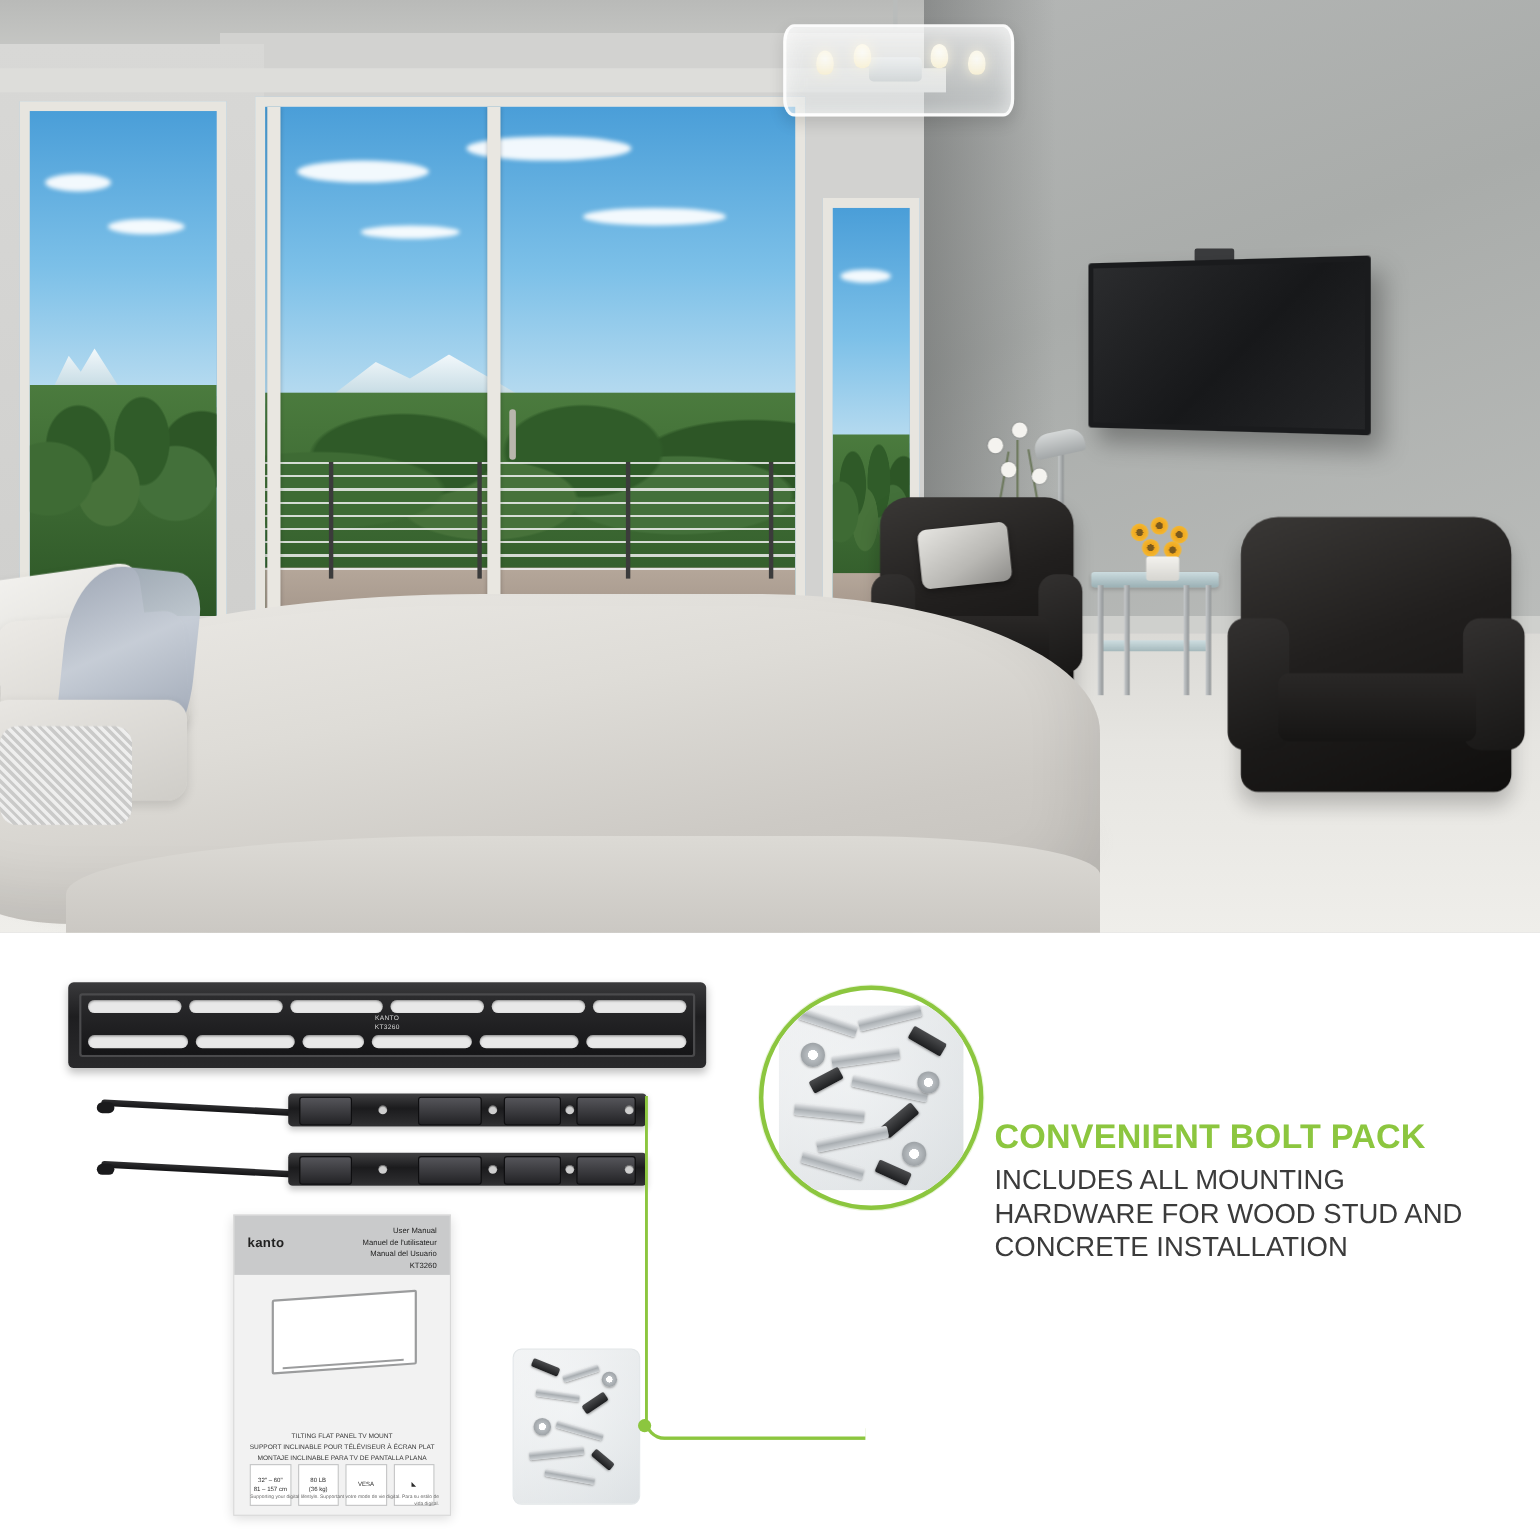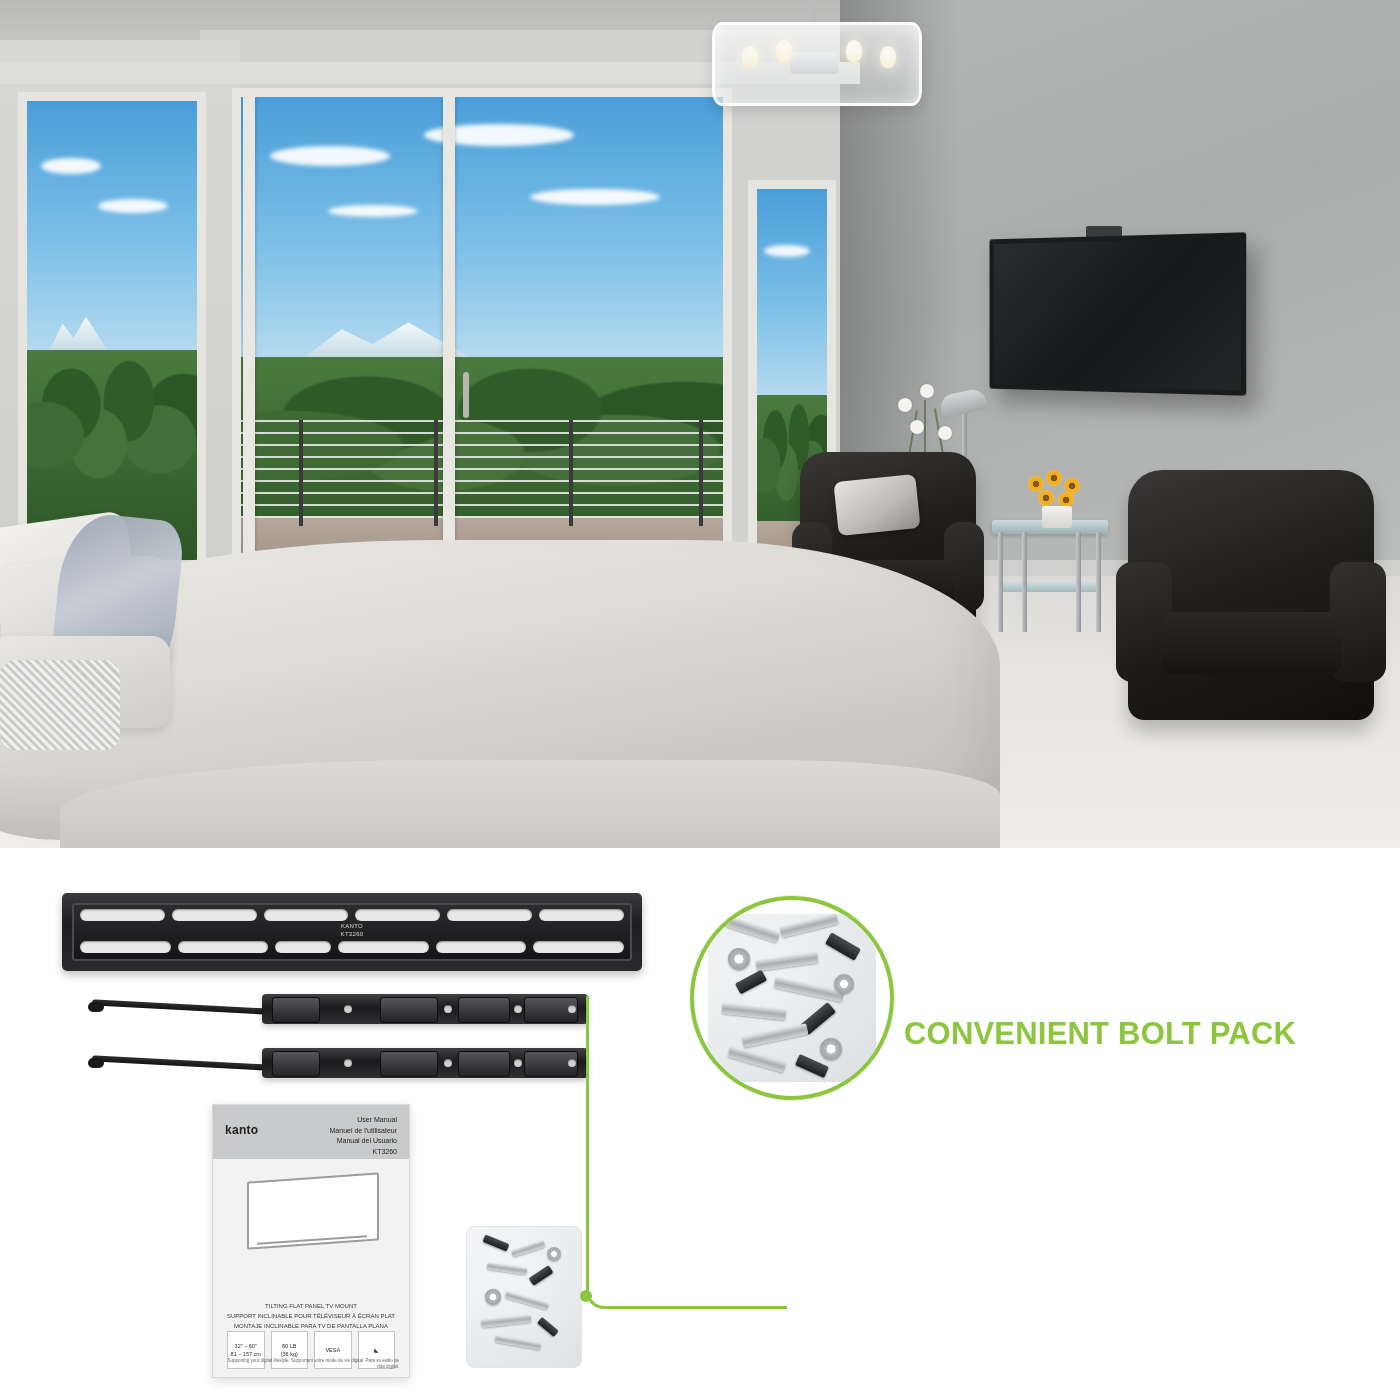--- a/index.html
+++ b/index.html
@@ -704,14 +704,15 @@
       <div class="screw-dark" style="left:92px;top:98px;width:36px;height:13px;transform:rotate(-40deg);"></div>
       <div class="screw" style="left:34px;top:116px;width:66px;height:11px;transform:rotate(-12deg);"></div>
       <div class="washer" style="left:112px;top:124px;width:22px;height:22px;"></div>
       <div class="screw" style="left:20px;top:140px;width:58px;height:11px;transform:rotate(16deg);"></div>
       <div class="screw-dark" style="left:88px;top:146px;width:32px;height:12px;transform:rotate(24deg);"></div>
     </div>
   </div>
 
   <div class="headline">
     <h2>CONVENIENT BOLT PACK</h2>
+    <p>INCLUDES ALL MOUNTING HARDWARE FOR WOOD STUD AND CONCRETE INSTALLATION</p>
   </div>
 </div>
 
 </body></html>

